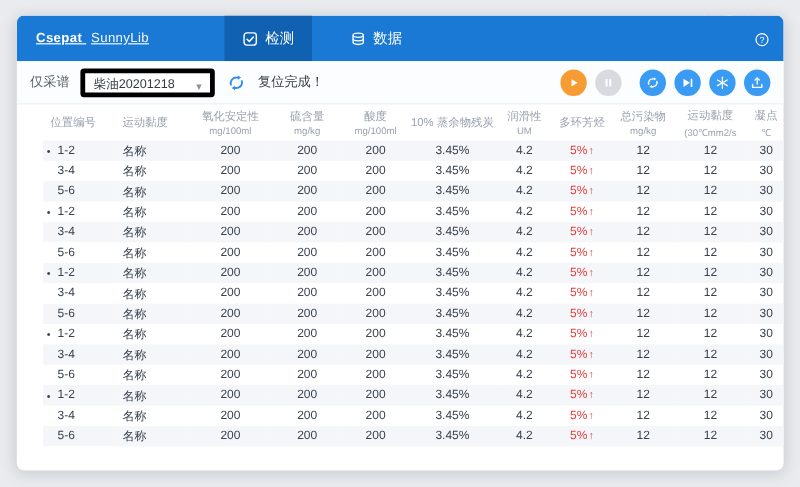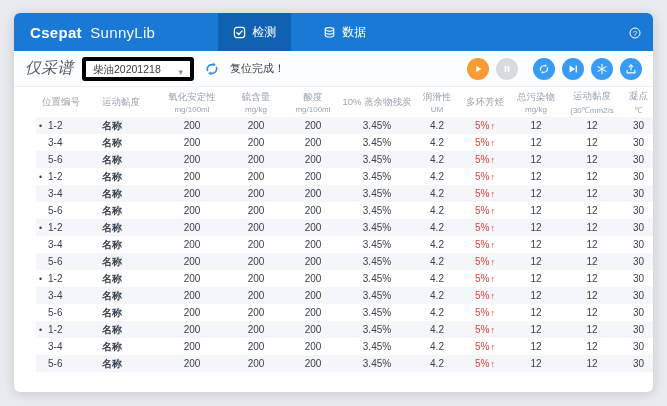--- a/index.html
+++ b/index.html
@@ -7,38 +7,38 @@
   body { font-family:"Liberation Sans", sans-serif; background:#e9ebee; }
   .screen { position:relative; width:667px; height:406px; background:#e9ebee; }
   .window { position:absolute; left:14px; top:13px; width:639px; height:379px;
             background:#fff; border-radius:6px; overflow:hidden;
             box-shadow:0 2px 12px rgba(30,40,60,.18);
             display:flex; flex-direction:column; }
 
   
   .header { height:38px; flex:0 0 38px; background:#1b79d6; color:#fff;
             display:flex; align-items:center; padding:0 12px 0 16px; }
-  .brand { font-size:15px; letter-spacing:.3px; white-space:nowrap; }
+  .brand { font-size:11px; letter-spacing:.3px; white-space:nowrap;text-decoration:underline; }
   .brand .bold { font-weight:bold; }
   .brand .light { font-weight:normal; margin-left:4px; opacity:.95; }
   .tabs { display:flex; height:100%; margin-left:46px; }
   .tab { display:flex; align-items:center; gap:6px; padding:0 15px; font-size:12px;
          cursor:pointer; height:100%;margin-left:17px; }
   .tab.active { background:#1161b2; }
   .tab svg { display:block; }
   .header-right { margin-left:auto; display:flex; align-items:flex-end; gap:11px;
                   font-size:9.5px; white-space:nowrap;flex-direction:column; }
   .conn { display:flex; align-items:center; gap:4px; }
   .hicon { width:13px; height:13px; display:flex; align-items:center; justify-content:center;
            cursor:pointer; }
 
   
   .toolbar { height:36px; flex:0 0 36px; background:#fcfdfe; border-bottom:1px solid #edf0f4;
              display:flex; align-items:center; padding:0 11px; gap:9px; }
-  .mode-label { font-size:16px; color:#555e68;font-style:italic; }
+  .mode-label { font-size:11px; color:#555e68; }
   .select { width:112px; height:24px; border:4px solid #000000; border-radius:3px;
             background:#fff; display:flex; align-items:flex-end; padding:0 7px;
             font-size:10.5px; color:#333c46; cursor:pointer; }
   .select .caret { margin-left:auto; color:#8b95a0; font-size:9px; }
   .reset { width:18px; height:18px; display:flex; align-items:center; justify-content:center;
            cursor:pointer; }
   .status-msg { font-size:11px; color:#333c46; }
   .actions { margin-left:auto; display:flex; align-items:center; gap:7px; }
   .btn-circle { width:22px; height:22px; border-radius:50%; display:flex; align-items:center;
                 justify-content:center; cursor:pointer; border:none; }
@@ -51,21 +51,21 @@
   table { width:100%; border-collapse:collapse; table-layout:fixed;margin-left:12px; }
   thead th { height:30px; vertical-align:middle; font-weight:normal; color:#99a2ae;
              text-align:center; padding:2px 1px; }
   .th-title { font-size:9.5px; white-space:nowrap; }
   .th-unit { font-size:8px; margin-top:1px; white-space:nowrap; }
   thead th:nth-child(1), thead th:nth-child(2) { text-align:left; padding-left:6px; }
   tbody td { height:17px; font-size:10px; color:#39424e; text-align:center;
              padding:0 1px; white-space:nowrap; }
   tbody tr:nth-child(odd) { background:#f4f6f9; }
   td.c-pos { text-align:left; padding-left:12px; position:relative; }
-  td.c-name { text-align:left; padding-left:6px;font-weight:bold; }
+  td.c-name { text-align:left; padding-left:6px; }
   .bullet { position:absolute; left:3px; top:50%; transform:translateY(-50%);
             color:#3a4250; font-size:9px; }
   td.c-pah { color:#e0403d; }
   td.c-pah .flag { font-size:9px; margin-left:1px; }
 </style>
 </head>
 <body>
 
 <div class="screen">
   <div class="window">

